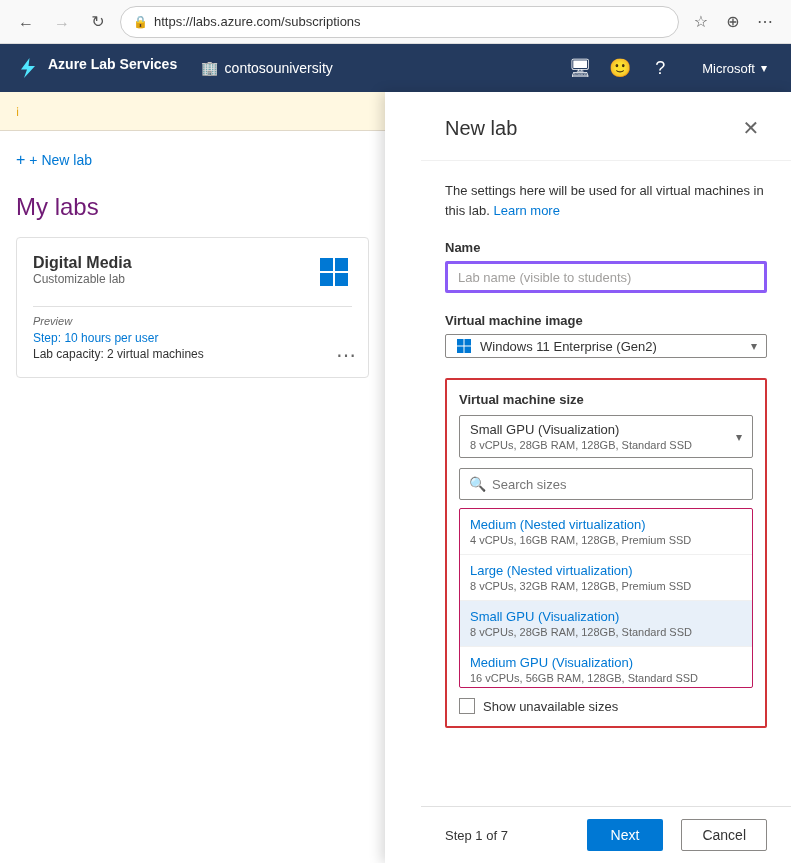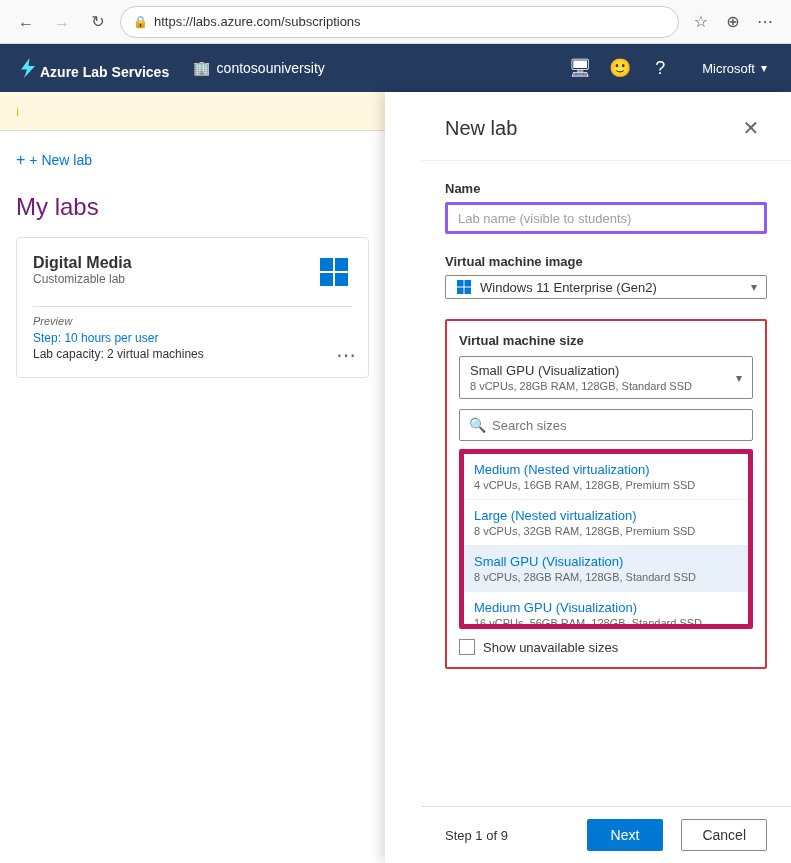--- a/index.html
+++ b/index.html
@@ -47,21 +47,21 @@
     
     .azure-topbar {
       background: #243a5e;
       height: 48px;
       display: flex;
       align-items: center;
       padding: 0 16px;
       gap: 16px;
       color: white;
     }
-    .azure-logo { display: flex; align-items: flex-end; }
+    .azure-logo { display: flex; align-items: flex-start; gap: 8px; }
     .azure-logo-icon {
       width: 24px; height: 24px;
       color: #50e6ff;
     }
     .azure-logo-text { font-size: 14px; font-weight: 600; color: white; }
     .azure-tenant {
       display: flex; align-items: center; gap: 6px;
       padding: 4px 8px;
       border-radius: 4px;
       cursor: pointer;
@@ -249,21 +249,21 @@
       outline: none;
       height: 32px;
     }
     .search-icon {
       position: absolute; left: 10px; top: 50%;
       transform: translateY(-50%);
       color: #0078d4; font-size: 14px; pointer-events: none;
     }
 
     .sizes-list {
-      border: 5px solid #be185d;
+      border: 1px solid #be185d;
       border-radius: 2px;
       max-height: 180px;
       overflow-y: auto;
       position: relative;
     }
     .size-item {
       padding: 8px 10px;
       cursor: pointer;
       border-bottom: 1px solid #f0f0f0;
     }
@@ -390,20 +390,24 @@
     </div>
   </div>
 
   <div class="panel-overlay">
     <div class="panel-header">
       <h2 class="panel-title">New lab</h2>
       <button class="panel-close">✕</button>
     </div>
 
     <div class="panel-body">
+      <p class="panel-desc">
+        <span>The settings here will be used for all virtual machines in this lab.</span>
+        <a>Learn more</a>
+      </p>
 
       <div class="form-field">
         <label class="form-label">Name</label>
         <input class="form-input" type="text" placeholder="Lab name (visible to students)" style="">
       </div>
 
       <div class="form-field">
         <label class="form-label">Virtual machine image</label>
         <div class="form-select-wrapper">
           <div class="form-select-display">
@@ -452,21 +456,21 @@
         </div>
 
         <div class="show-unavailable">
           <div class="checkbox-box"></div>
           <label class="show-unavailable-label">Show unavailable sizes</label>
         </div>
       </div>
     </div>
 
     <div class="panel-footer">
-      <span class="step-text">Step 1 of 9</span>
+      <span class="step-text">Step 1 of 7</span>
       <div class="footer-buttons">
         <button class="btn-next">Next</button>
         <button class="btn-cancel">Cancel</button>
       </div>
     </div>
   </div>
 
 </div>
 
 </body></html>

